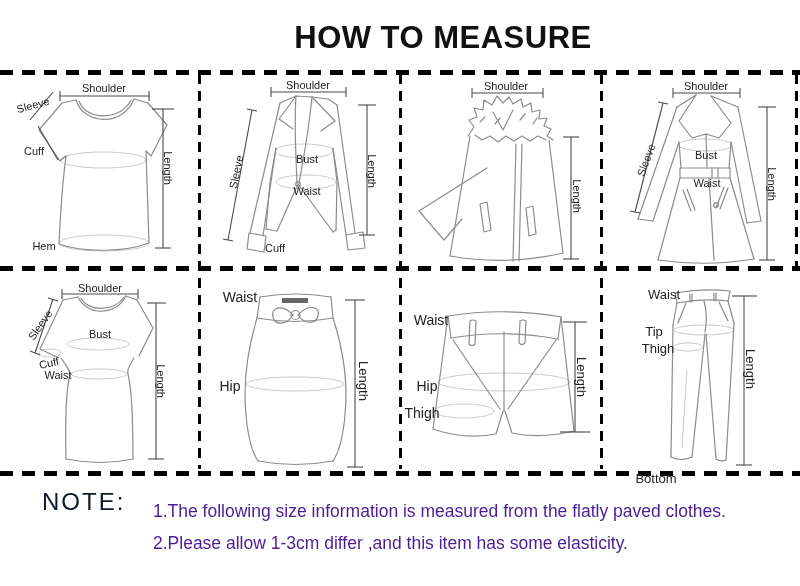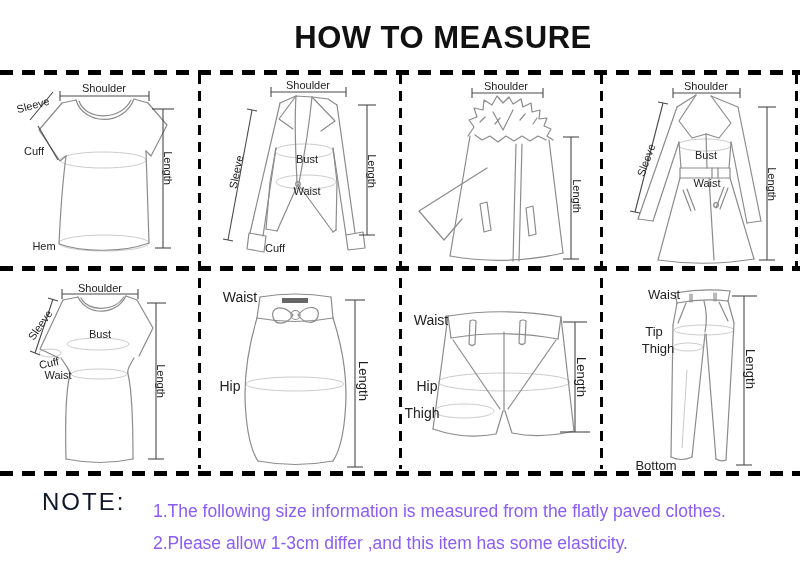--- a/index.html
+++ b/index.html
@@ -19,21 +19,21 @@
   .art{stroke:#8c8c8c;fill:none;stroke-width:1.2;stroke-linejoin:round;stroke-linecap:round;}
   .faint{stroke:#cccccc;fill:none;stroke-width:1;}
   .meas{stroke:#4a4a4a;fill:none;stroke-width:1.1;}
   .lbl{position:absolute;font-size:11px;color:#222;white-space:nowrap;
        transform:translate(-50%,-50%);}
   .big{font-size:14px;}
   .med{font-size:13px;}
   
   .note-label{position:absolute;left:42px;top:488px;font-size:24px;color:#0f172a;
               letter-spacing:2px;}
-  .note-line{position:absolute;left:153px;font-size:17.5px;color:#8b5cf6;}
+  .note-line{position:absolute;left:153px;font-size:17.5px;color:#4c1d95;}
   .note-line-1{top:501px;}
   .note-line-2{top:533px;}
 </style>
 </head>
 <body>
 
 <div class="page">
 
   <div class="title">HOW TO MEASURE</div>
 
@@ -317,21 +317,21 @@
       </g>
       <g class="meas">
         <line x1="144" y1="26" x2="144" y2="195"></line>
         <line x1="132" y1="26" x2="157" y2="26"></line>
         <line x1="136" y1="195" x2="152" y2="195"></line>
       </g>
     </svg>
     <span class="lbl med" style="left:64px;top:24px;">Waist</span>
     <span class="lbl med" style="left:54px;top:61px;">Tip</span>
     <span class="lbl med" style="left:58px;top:78px;">Thigh</span>
-    <span class="lbl med" style="left:56px;top:195px;">Bottom</span>
+    <span class="lbl med" style="left:56px;top:208px;">Bottom</span>
     <span class="lbl med" style="left:150px;top:99px;transform:translate(-50%,-50%) rotate(90deg);">Length</span>
   </div>
 
   <div class="note-label">NOTE:</div>
   <div class="note-line note-line-1">1.The following size information is measured from the flatly paved clothes.</div>
   <div class="note-line note-line-2">2.Please allow 1-3cm differ ,and this item has some elasticity.</div>
 
 </div>
 
 </body></html>

